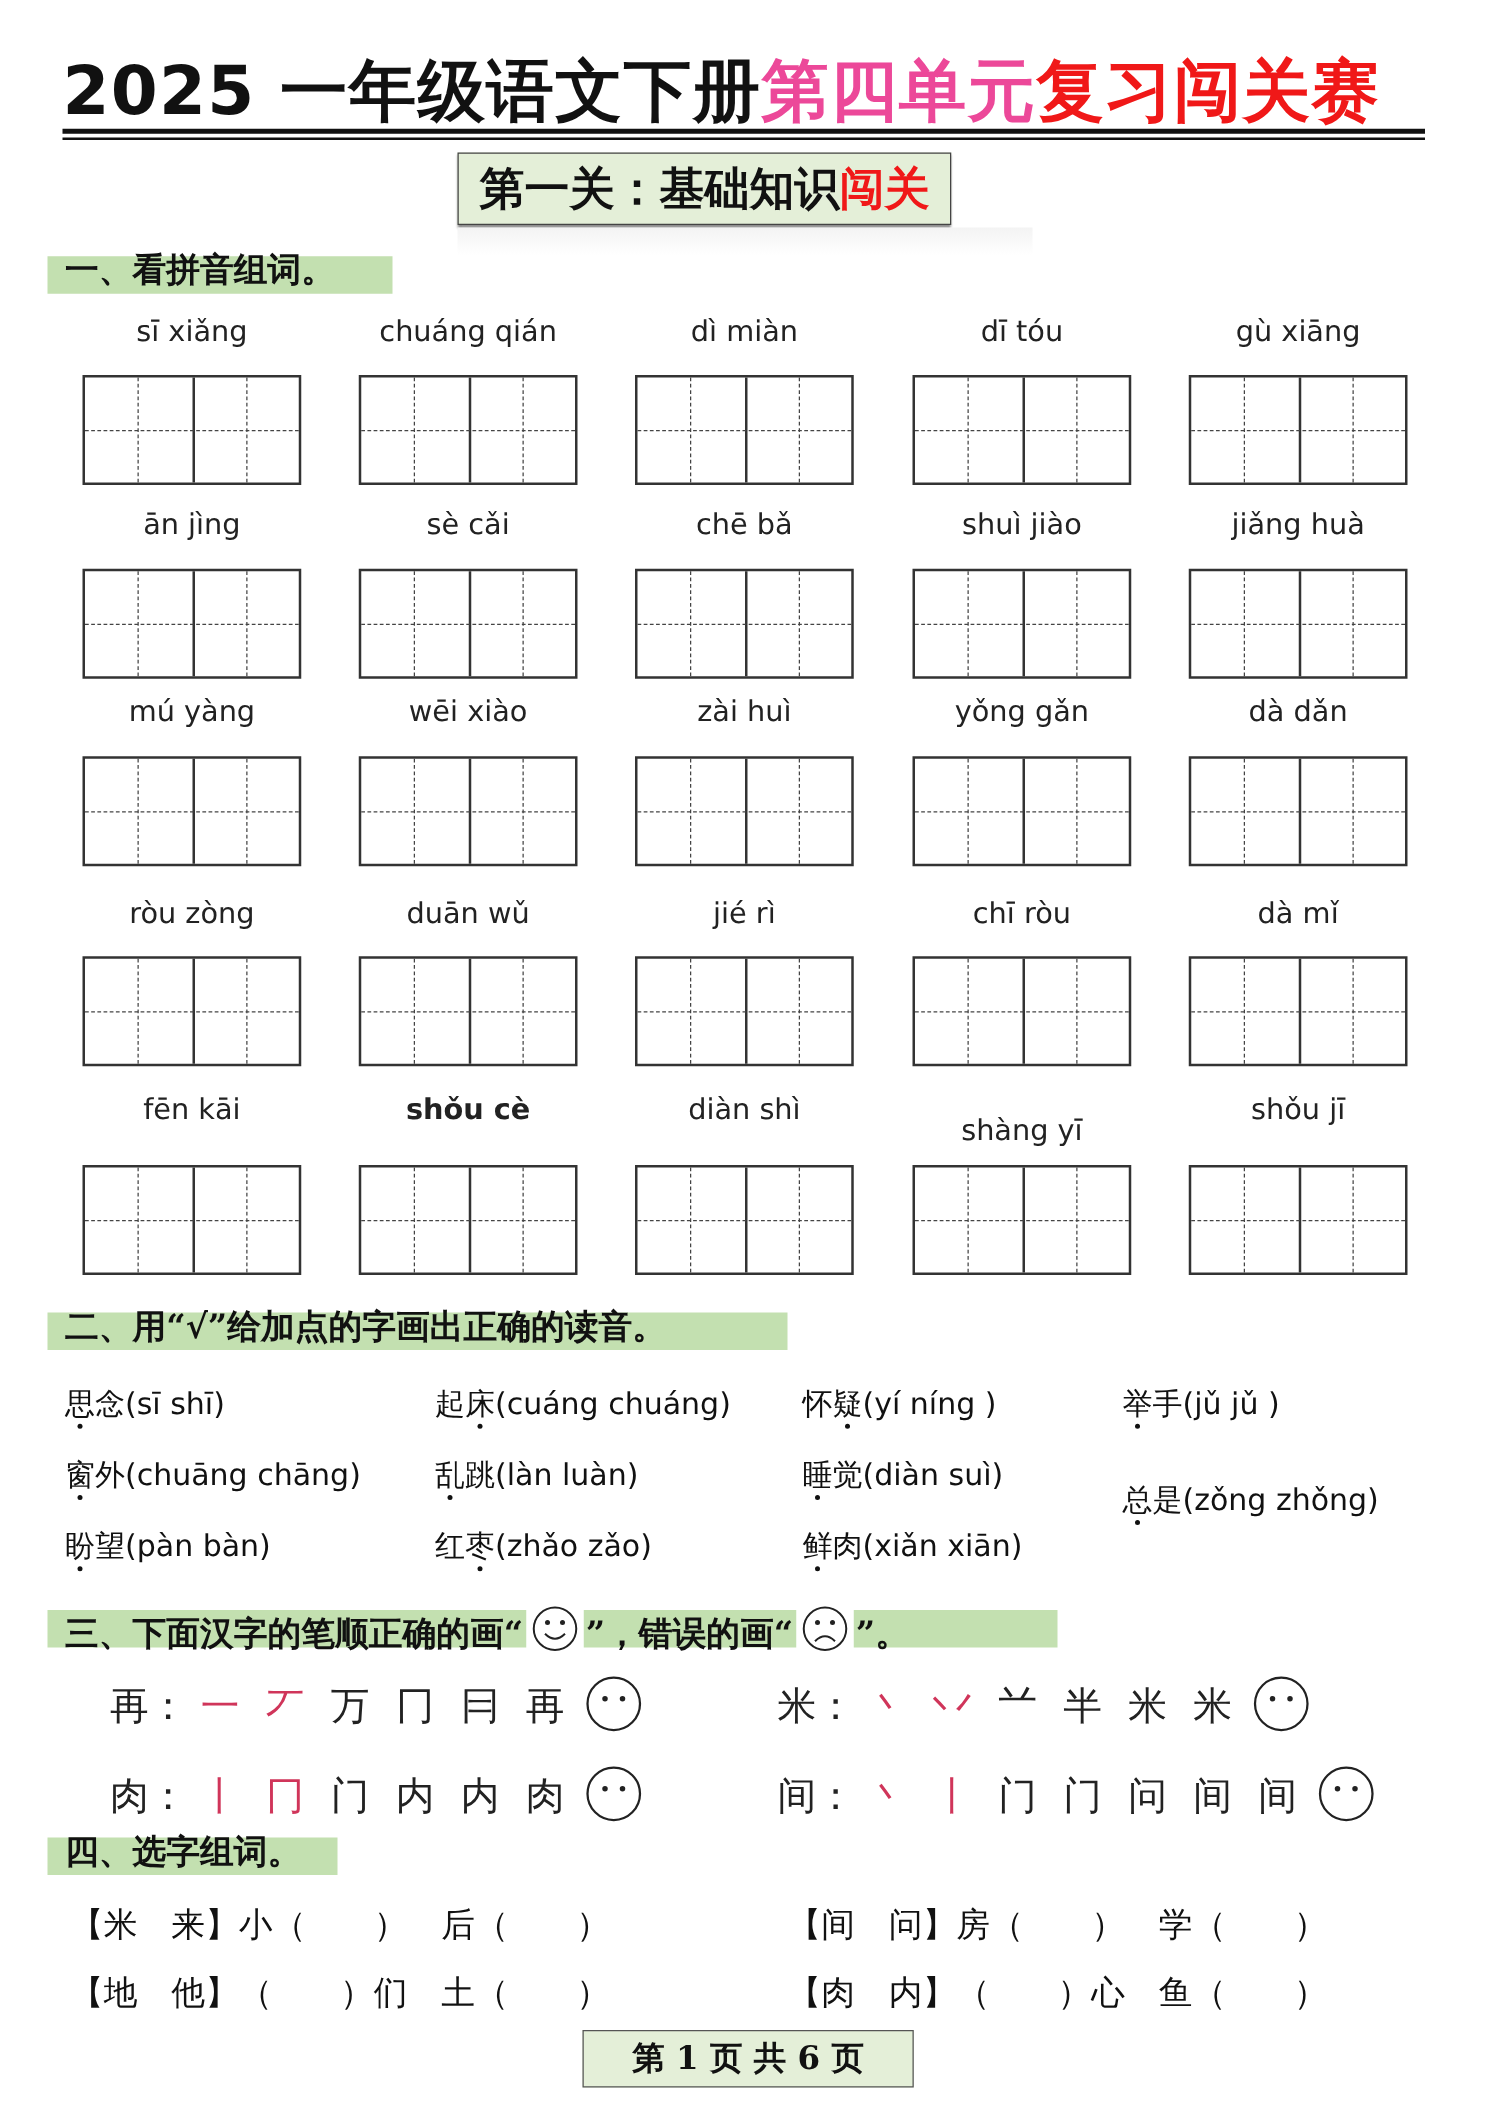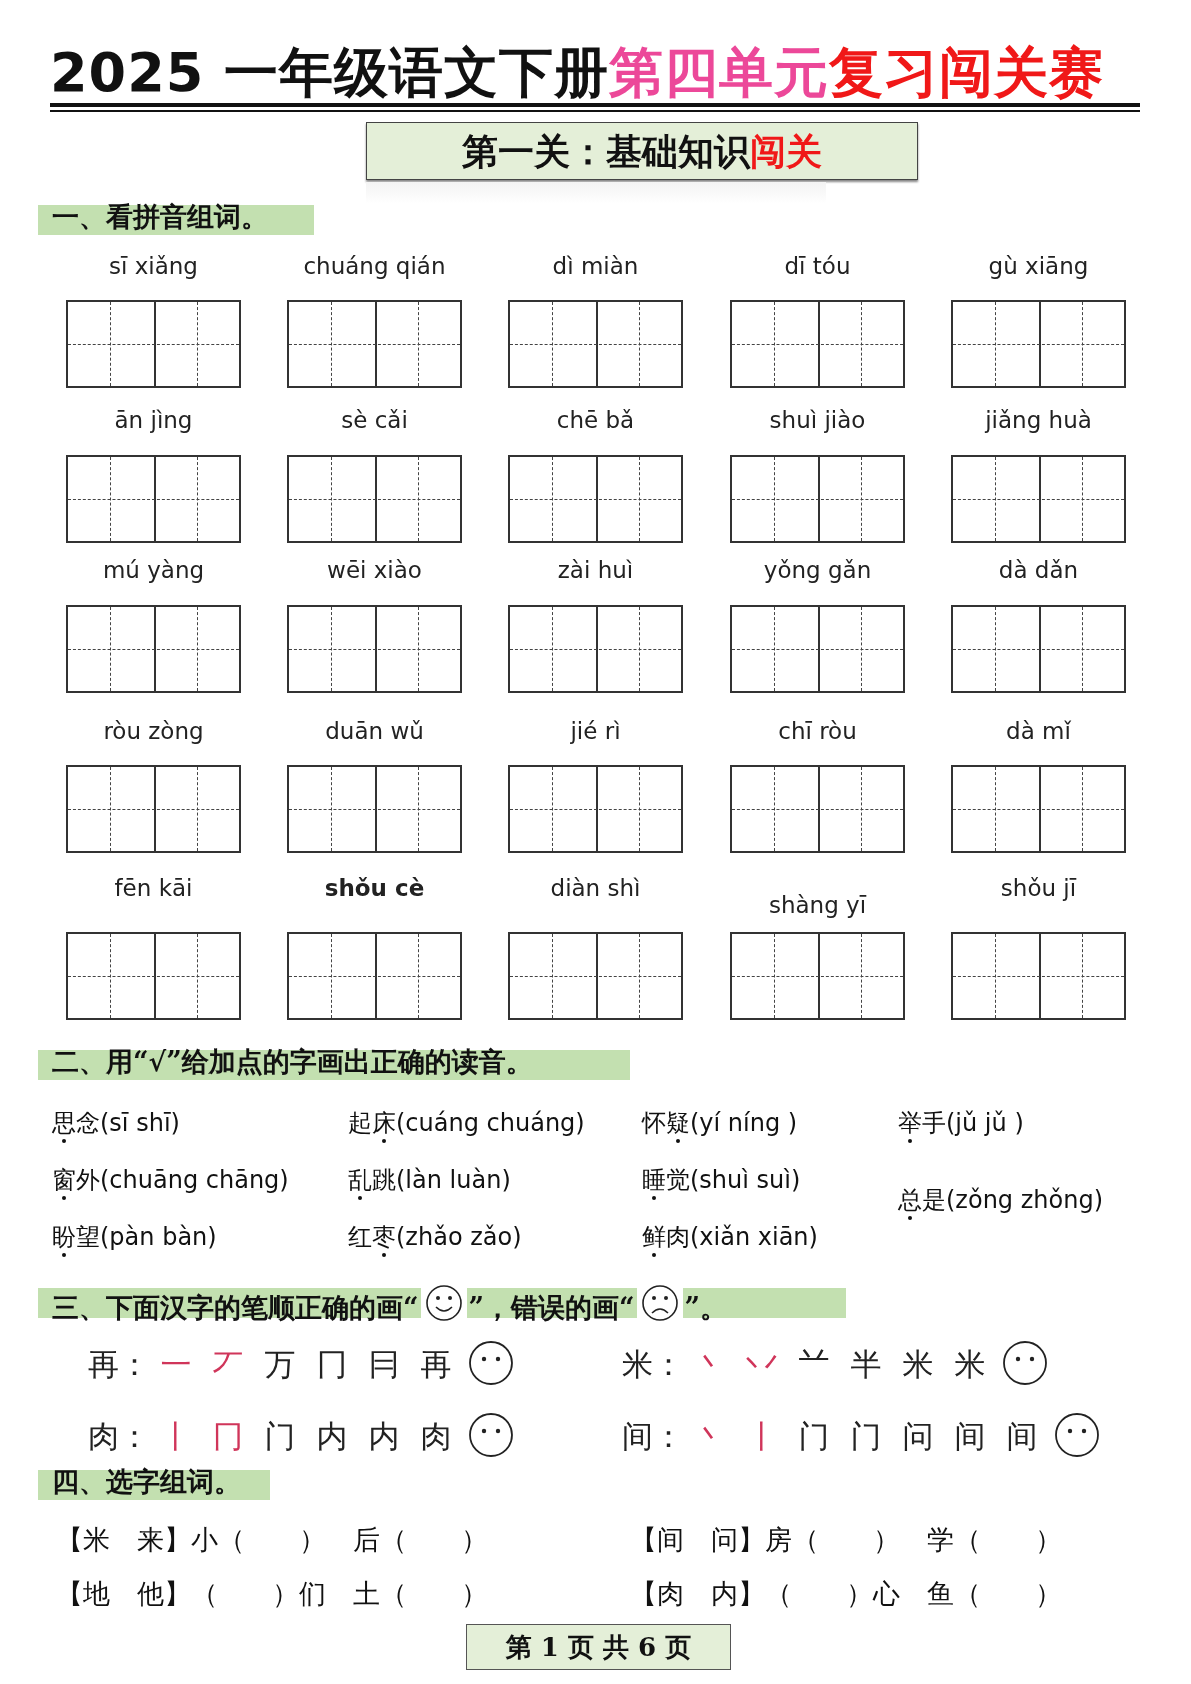--- a/index.html
+++ b/index.html
@@ -11,21 +11,21 @@
     font-family: "DejaVu Sans", sans-serif; font-weight: bold; font-size: 54px;
     letter-spacing: 1px; white-space: nowrap; line-height: 70px;
   }
   .title .t-black { color: #111; }
   .title .t-green { color: #ec4899; }
   .title .t-red { color: #f01818; }
   .title-rule-1 { position: absolute; left: 50px; top: 103px; width: 1090px; height: 4px; background: #111; }
   .title-rule-2 { position: absolute; left: 50px; top: 110px; width: 1090px; height: 2px; background: #111; }
 
   .level-box {
-    position: absolute; left: 366px; top: 122px; width: 552px; height: 58px;
+    position: absolute; left: 366px; top: 122px; width: 395px; height: 58px;
     background: #e4efd8; border: 1.5px solid #444; box-shadow: 0 2px 2px #888;
     text-align: center; line-height: 56px; font-family: "DejaVu Serif", serif;
     font-weight: bold; font-size: 36px; white-space: nowrap;
   }
   .level-box .lv-red { color: #f01818; }
   .level-reflect { position: absolute; left: 366px; top: 182px; width: 460px; height: 22px;
     background: linear-gradient(#f3f3f3, #ffffff); }
 
   .sec-head {
     position: absolute; height: 30px; background: #c3e0b0; left: 38px;
@@ -264,21 +264,21 @@
   <span>二、用“√”给加点的字画出正确的读音。</span>
 </div>
 
 <div id="s2">
     <div class="q2-item" style="left: 52px; top: 1107px;"><span class="dotted">思</span><span>念</span><span>(sī  shī)</span></div>
     <div class="q2-item" style="left: 348px; top: 1107px;"><span>起</span><span class="dotted">床</span><span>(cuáng  chuáng)</span></div>
     <div class="q2-item" style="left: 642px; top: 1107px;"><span>怀</span><span class="dotted">疑</span><span>(yí  níng )</span></div>
     <div class="q2-item" style="left: 898px; top: 1107px;"><span class="dotted">举</span><span>手</span><span>(jǔ  jǔ )</span></div>
     <div class="q2-item" style="left: 52px; top: 1164px;"><span class="dotted">窗</span><span>外</span><span>(chuāng  chāng)</span></div>
     <div class="q2-item" style="left: 348px; top: 1164px;"><span class="dotted">乱</span><span>跳</span><span>(làn  luàn)</span></div>
-    <div class="q2-item" style="left: 642px; top: 1164px;"><span class="dotted">睡</span><span>觉</span><span>(shuì  suì)</span></div>
+    <div class="q2-item" style="left: 642px; top: 1164px;"><span class="dotted">睡</span><span>觉</span><span>(diàn  suì)</span></div>
     <div class="q2-item" style="left: 898px; top: 1184px;"><span class="dotted">总</span><span>是</span><span>(zǒng  zhǒng)</span></div>
     <div class="q2-item" style="left: 52px; top: 1221px;"><span class="dotted">盼</span><span>望</span><span>(pàn  bàn)</span></div>
     <div class="q2-item" style="left: 348px; top: 1221px;"><span>红</span><span class="dotted">枣</span><span>(zhǎo  zǎo)</span></div>
     <div class="q2-item" style="left: 642px; top: 1221px;"><span class="dotted">鲜</span><span>肉</span><span>(xiǎn  xiān)</span></div>
   </div>
 
 <div class="sec-head" style="top:1288px;width:808px;">
   <span>三、下面汉字的笔顺正确的画“</span><span class="smile-inline"><svg width="40" height="42" viewBox="0 0 40 42">
         <circle cx="20" cy="21" r="17" fill="#fff" stroke="#222" stroke-width="1.6"></circle>
         <circle cx="14" cy="16" r="2" fill="#222"></circle>

